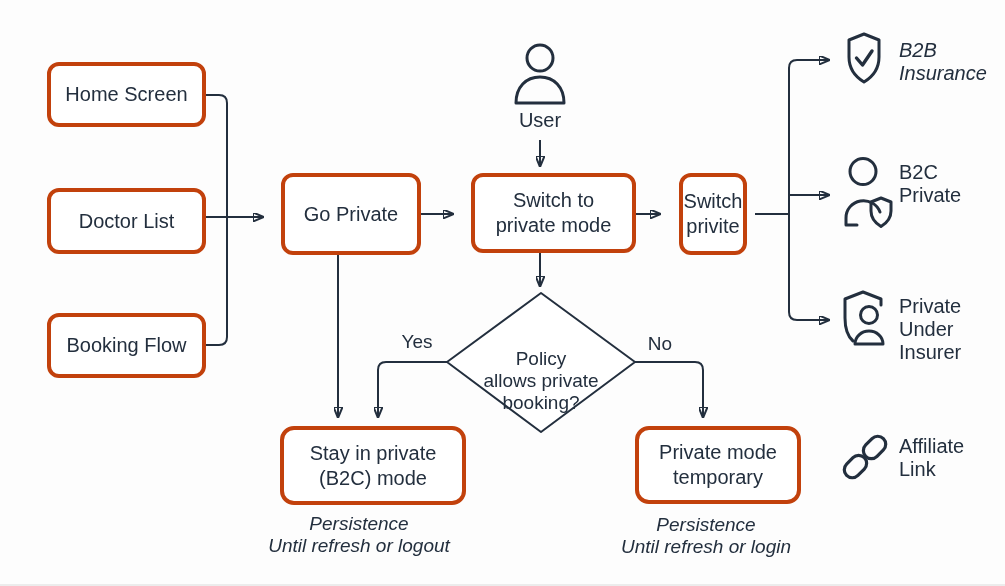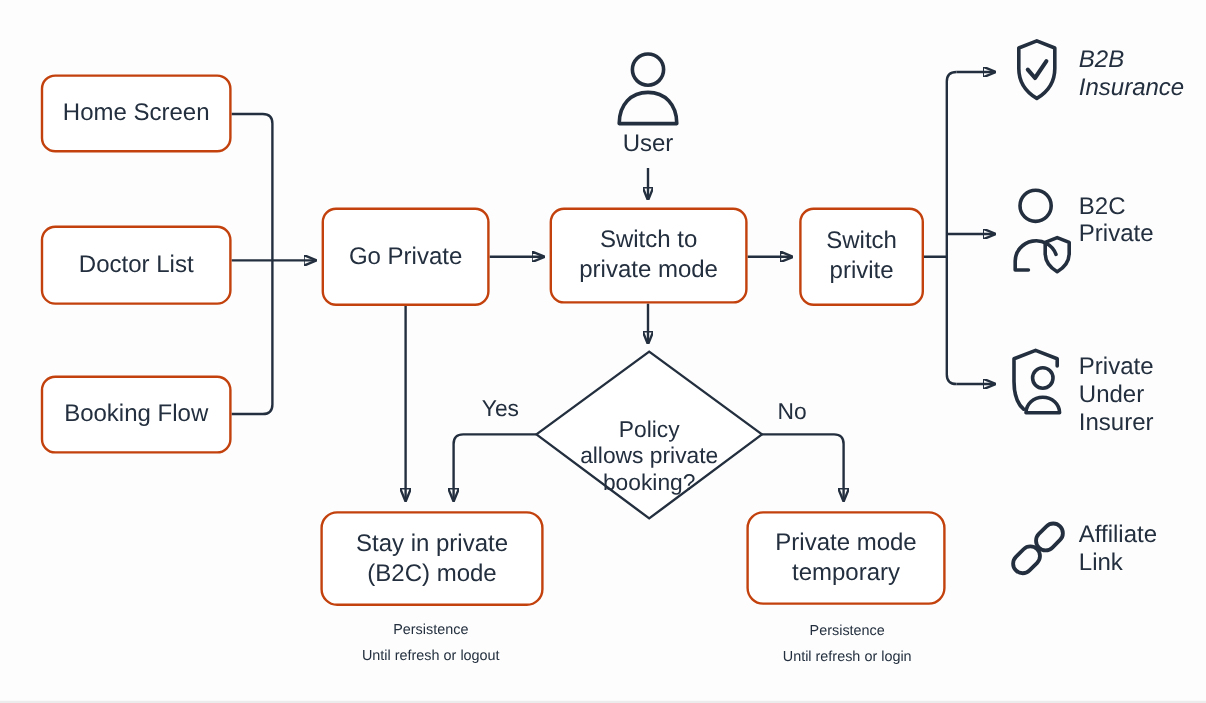--- a/index.html
+++ b/index.html
@@ -7,29 +7,29 @@
     position:relative; width:1005px; height:586px;
     background:#fdfdfd; overflow:hidden;
     font-family:"Liberation Sans", sans-serif; color:#232f3e;
   }
   svg { overflow:visible; display:block; }
   .wires { position:absolute; left:0; top:0; }
   .wires path, .wires polygon { stroke:#232f3e; stroke-width:2; fill:none; }
   .wires polygon { fill:#ffffff; stroke-linejoin:round; }
   .node {
     position:absolute; box-sizing:border-box;
-    background:#ffffff; border:2px solid #c2410c; border-radius:12px;
+    background:#ffffff; border:4px solid #c2410c; border-radius:12px;
     display:flex; flex-direction:column; align-items:center; justify-content:center;
-    font-size:20px; line-height:25px; text-align:center;
+    font-size:20px; line-height:25px; text-align:center;margin-left:13px;
   }
   .txt { position:absolute; }
   .center { text-align:center; }
   .diamond-text { font-size:19px; line-height:22px; text-align:center; }
   .edge-label { font-size:19px; text-align:center; }
-  .caption { font-size:12px; line-height:22px; text-align:center; }
+  .caption { font-size:19px; line-height:22px; text-align:center;font-style:italic; }
   .outcome-text { font-size:20px; line-height:23px; }
   .icon-stroke { stroke:#232f3e; fill:none; stroke-linecap:round; stroke-linejoin:round; }
   .bottom-edge { position:absolute; left:0; bottom:0; width:100%; height:2px; background:#ececec; }
 </style>
 </head>
 <body>
 
 <div class="stage">
 
   <svg class="wires" width="1005" height="586" viewBox="0 0 1005 586">
@@ -66,21 +66,21 @@
     <div>Booking Flow</div>
   </div>
 
   <div class="node" style="left:268px; top:173px; width:140px; height:82px;text-align:right;">
     <div>Go Private</div>
   </div>
   <div class="node" style="left:458px; top:173px; width:165px; height:80px;">
     <div>Switch to</div>
     <div>private mode</div>
   </div>
-  <div class="node" style="left:666px; top:173px; width:104px; height:82px;">
+  <div class="node" style="left:666px; top:173px; width:68px; height:82px;">
     <div>Switch</div>
     <div>privite</div>
   </div>
 
   <div class="txt" style="left:512px; top:42px; width:56px; height:64px;">
     <svg width="56" height="64" viewBox="0 0 56 64">
       <circle class="icon-stroke" cx="28" cy="16" r="13" stroke-width="3"></circle>
       <path class="icon-stroke" d="M4,61 C4,45 14,35 28,35 C42,35 52,45 52,61 Z" stroke-width="3"></path>
     </svg>
   </div>

